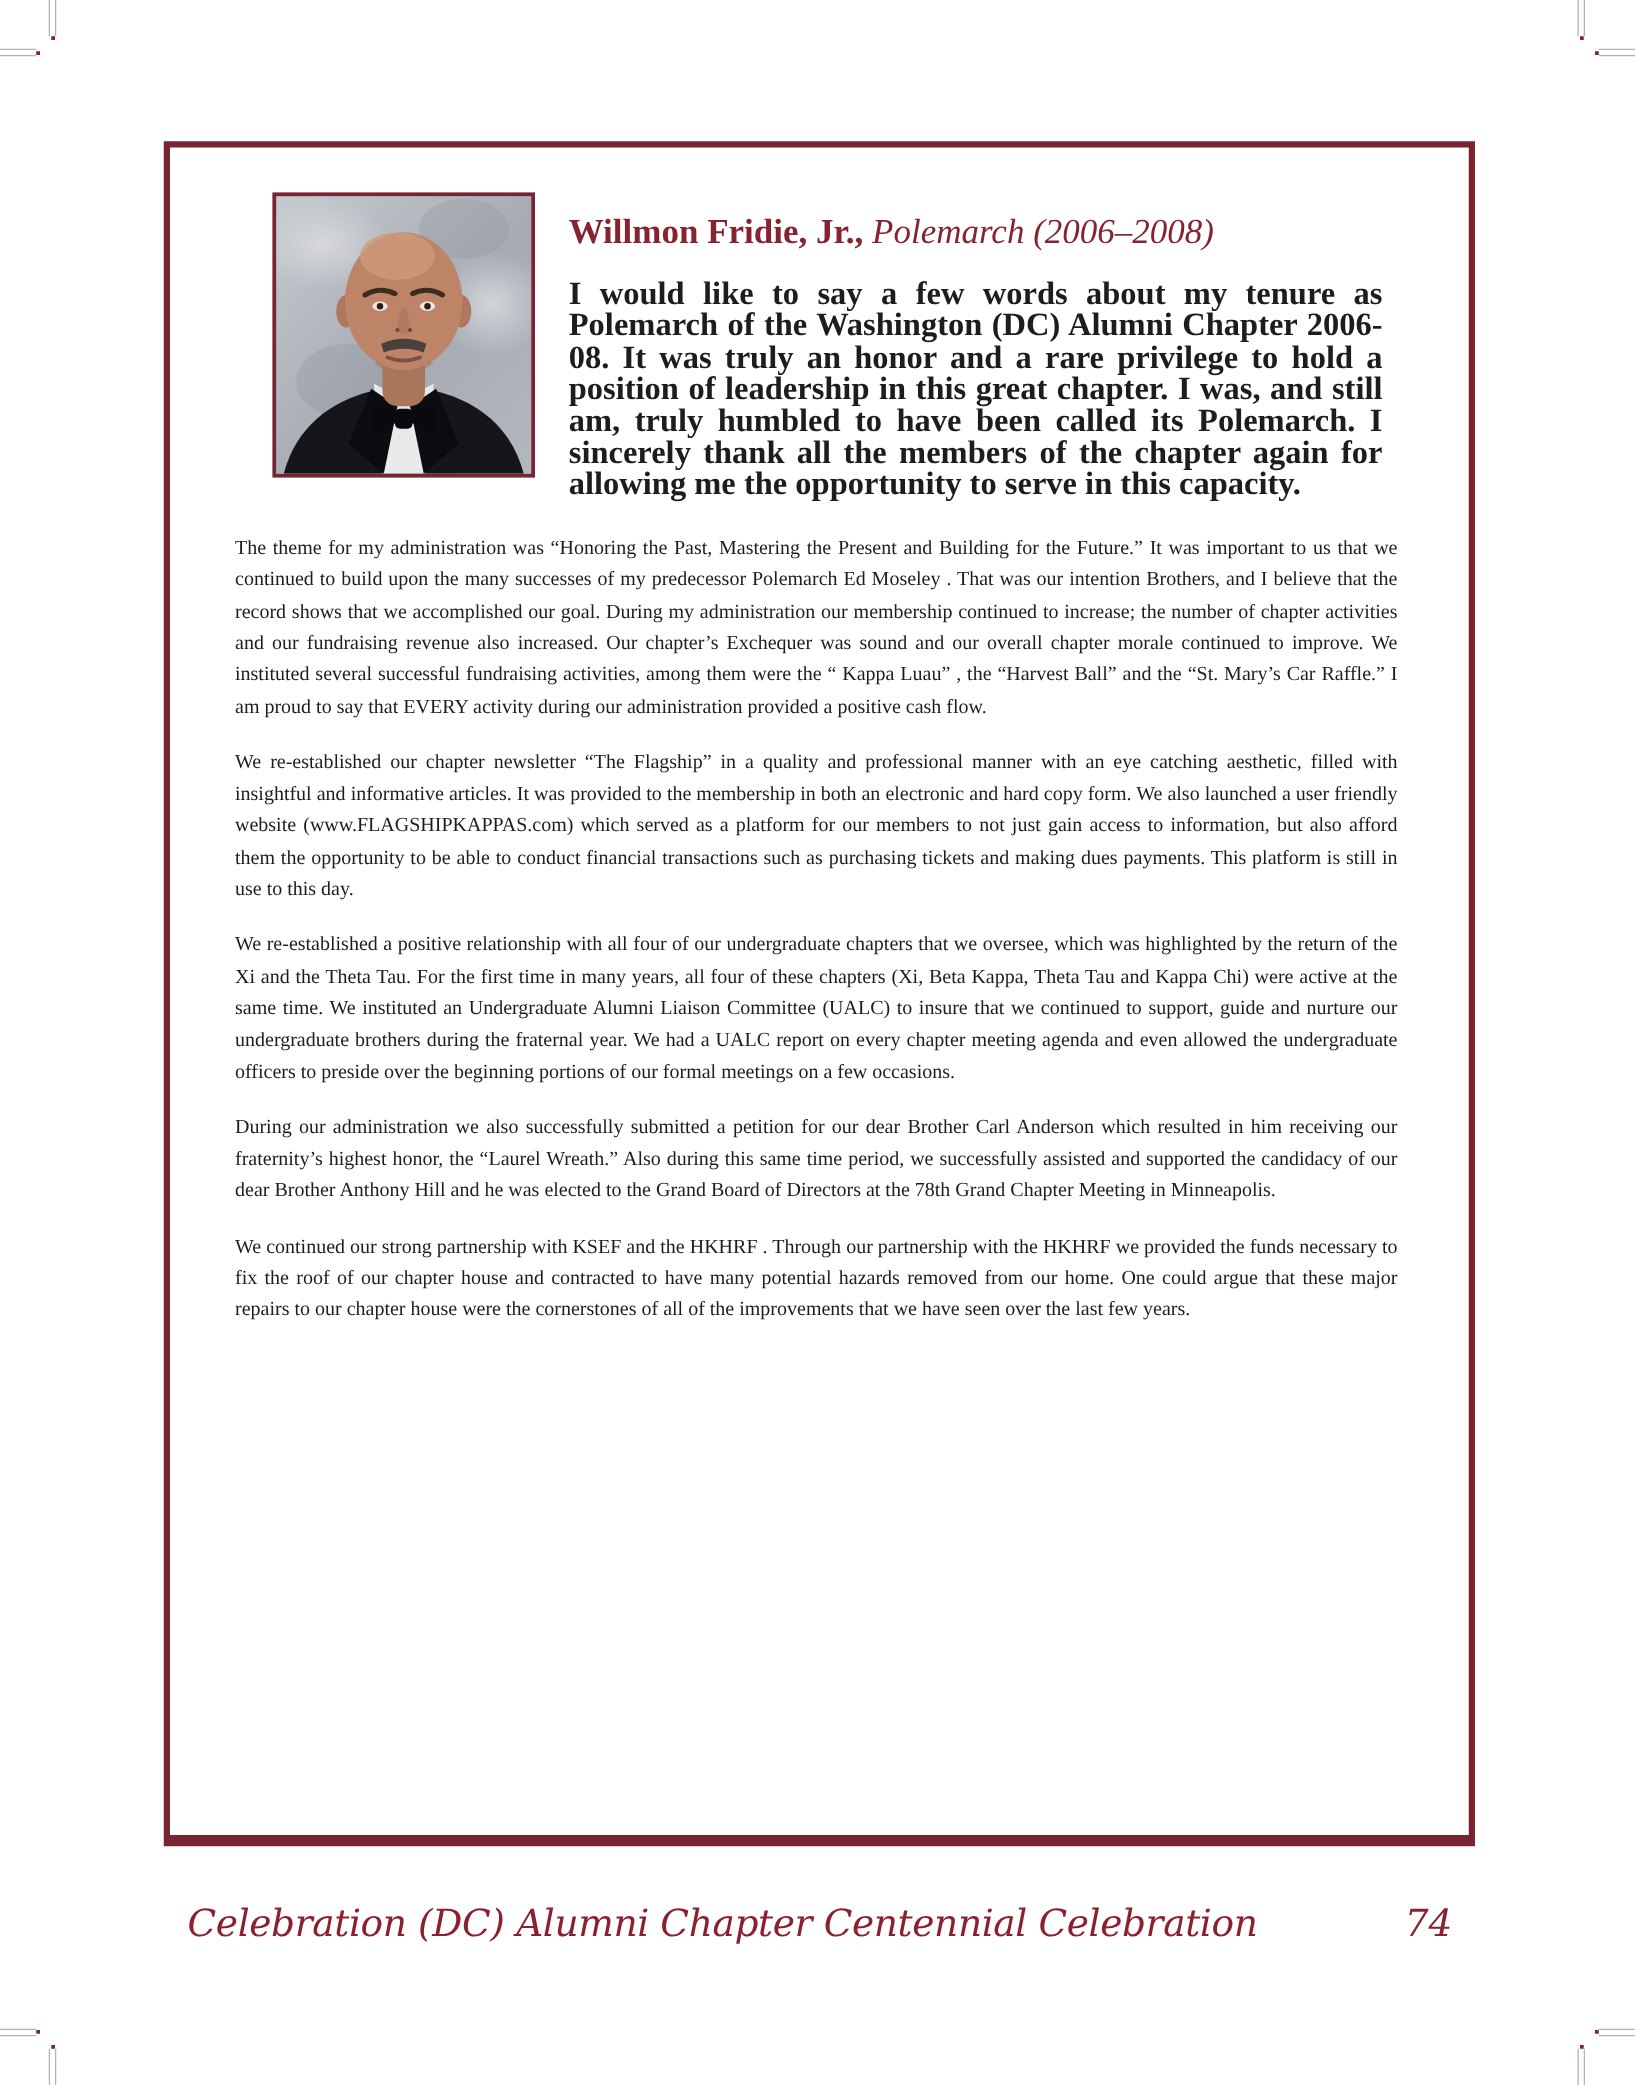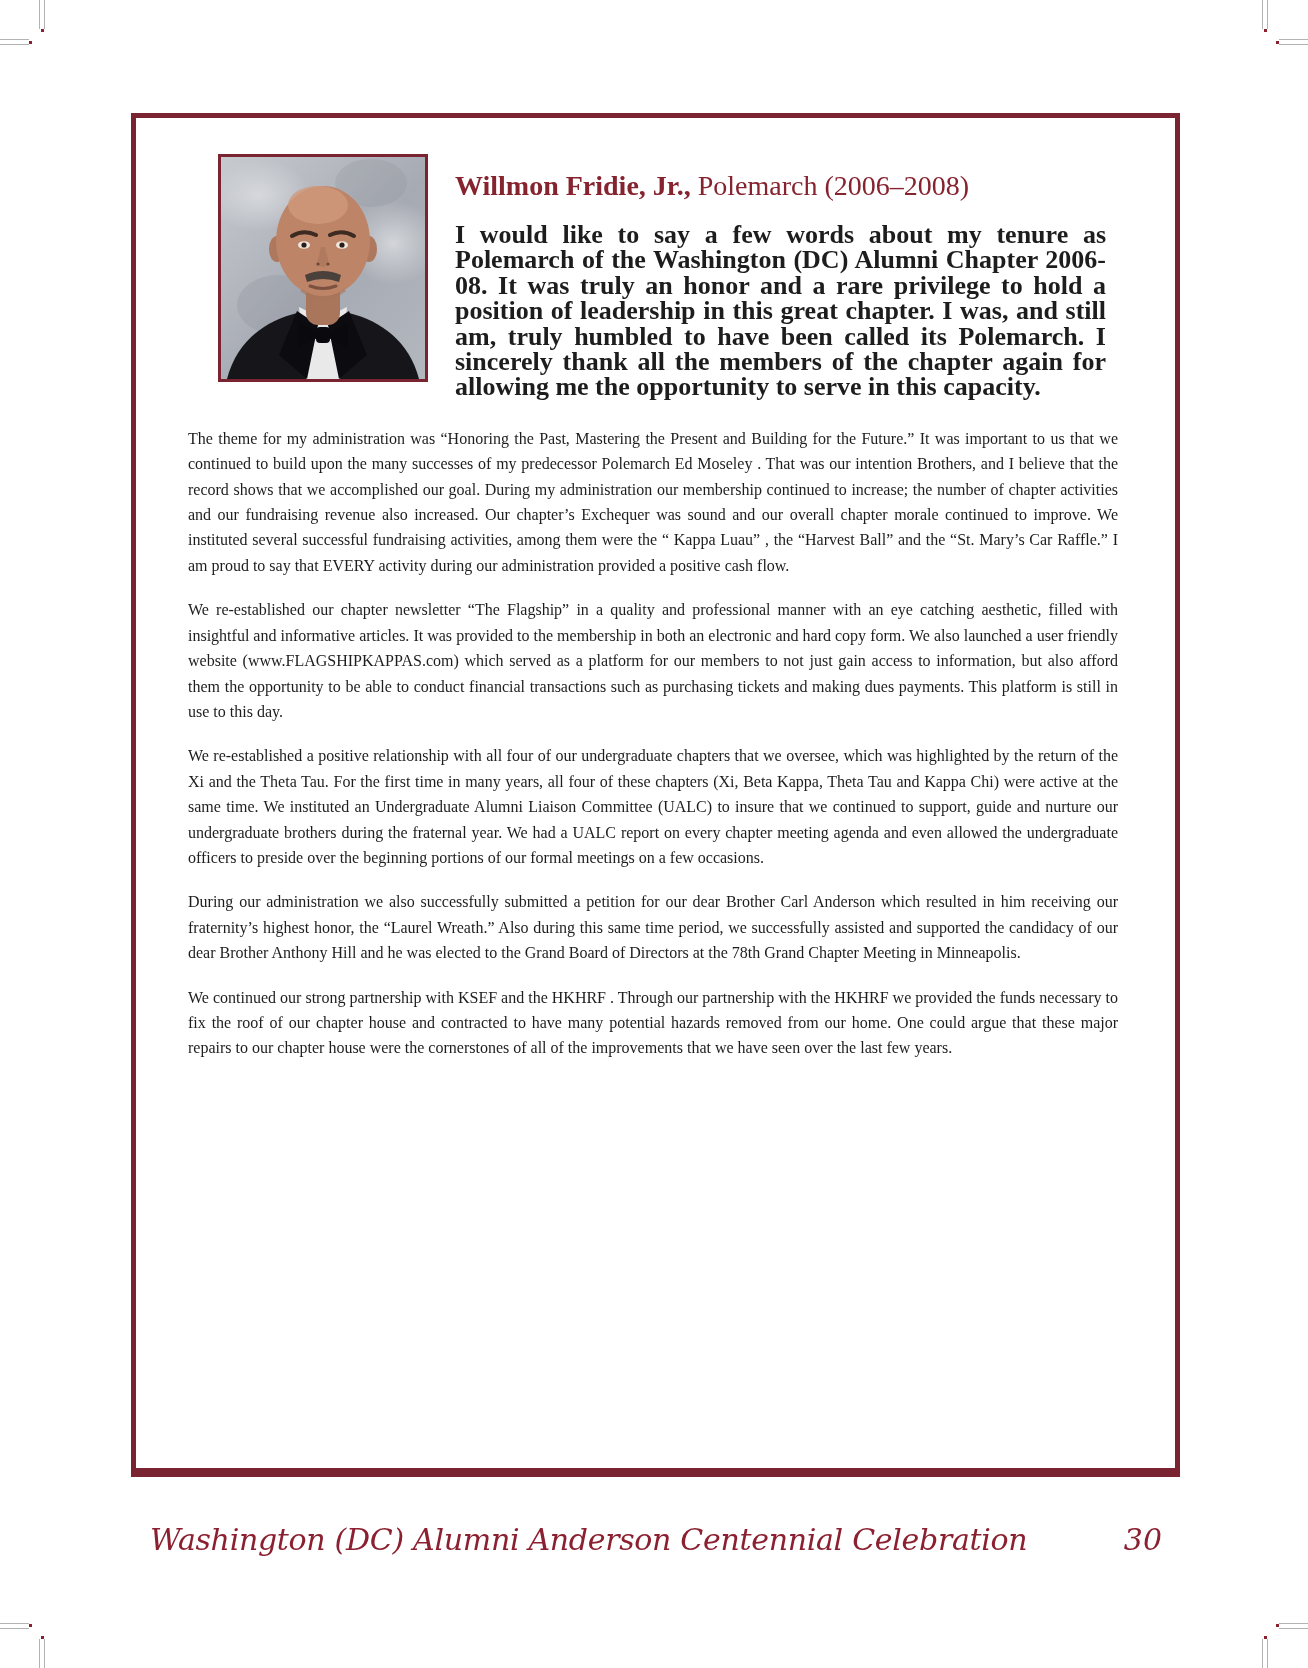--- a/index.html
+++ b/index.html
@@ -28,21 +28,21 @@
     margin-left:30px; flex:0 0 auto;
     width:204px; height:222px; border:3px solid #7b2431; background:#aab0b8;
   }
   .photo-frame svg { display:block; }
 
   .header-text { margin-left:27px; flex:1 1 auto; min-width:0; }
   .title-line {
     margin-top:16px; font-size:28px; color:#85232f; white-space:nowrap;
   }
   .title-name { font-weight:bold;text-align:right; }
-  .title-role { }
+  .title-role { font-style:italic; }
   .intro {
     margin:20px 12px 0 0; font-size:26px; line-height:25.4px;
     text-align:justify;
     font-weight:bold;
   }
 
   .body-copy { margin-top:26px; }
   .body-copy p {
     margin:0 0 19px 0; font-size:16px; line-height:25.4px;
     text-align:justify;
@@ -155,17 +155,17 @@
     <div class="body-copy">
       <p>The theme for my administration was “Honoring the Past, Mastering the Present and Building for the Future.” It was important to us that we continued to build upon the many successes of my predecessor Polemarch Ed Moseley . That was our intention Brothers, and I believe that the record shows that we accomplished our goal. During my administration our membership continued to increase; the number of chapter activities and our fundraising revenue also increased. Our chapter’s Exchequer was sound and our overall chapter morale continued to improve. We instituted several successful fundraising activities, among them were the “ Kappa Luau” , the “Harvest Ball” and the “St. Mary’s Car Raffle.” I am proud to say that EVERY activity during our administration provided a positive cash flow.</p>
       <p>We re-established our chapter newsletter “The Flagship” in a quality and professional manner with an eye catching aesthetic, filled with insightful and informative articles. It was provided to the membership in both an electronic and hard copy form. We also launched a user friendly website (www.FLAGSHIPKAPPAS.com) which served as a platform for our members to not just gain access to information, but also afford them the opportunity to be able to conduct financial transactions such as purchasing tickets and making dues payments. This platform is still in use to this day.</p>
       <p>We re-established a positive relationship with all four of our undergraduate chapters that we oversee, which was highlighted by the return of the Xi and the Theta Tau. For the first time in many years, all four of these chapters (Xi, Beta Kappa, Theta Tau and Kappa Chi) were active at the same time. We instituted an Undergraduate Alumni Liaison Committee (UALC) to insure that we continued to support, guide and nurture our undergraduate brothers during the fraternal year. We had a UALC report on every chapter meeting agenda and even allowed the undergraduate officers to preside over the beginning portions of our formal meetings on a few occasions.</p>
       <p>During our administration we also successfully submitted a petition for our dear Brother Carl Anderson which resulted in him receiving our fraternity’s highest honor, the “Laurel Wreath.” Also during this same time period, we successfully assisted and supported the candidacy of our dear Brother Anthony Hill and he was elected to the Grand Board of Directors at the 78th Grand Chapter Meeting in Minneapolis.</p>
       <p>We continued our strong partnership with KSEF and the HKHRF . Through our partnership with the HKHRF we provided the funds necessary to fix the roof of our chapter house and contracted to have many potential hazards removed from our home. One could argue that these major repairs to our chapter house were the cornerstones of all of the improvements that we have seen over the last few years.</p>
     </div>
   </div>
 
   <div class="footer">
-    <span class="footer-title">Washington (DC) Alumni Anderson Centennial Celebration</span>
-    <span class="footer-page">30</span>
+    <span class="footer-title">Celebration (DC) Alumni Chapter Centennial Celebration</span>
+    <span class="footer-page">74</span>
   </div>
 
 </div>
 
 </body></html>

